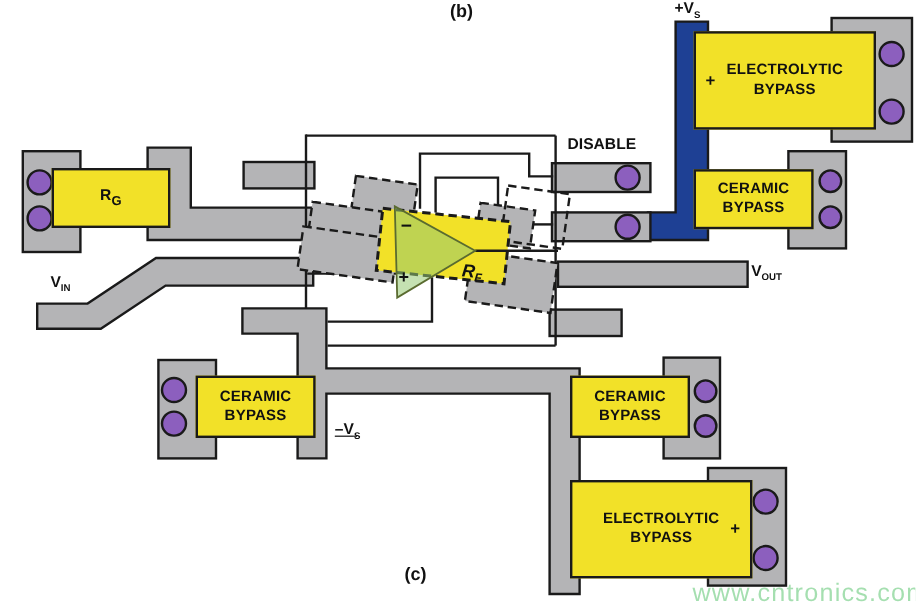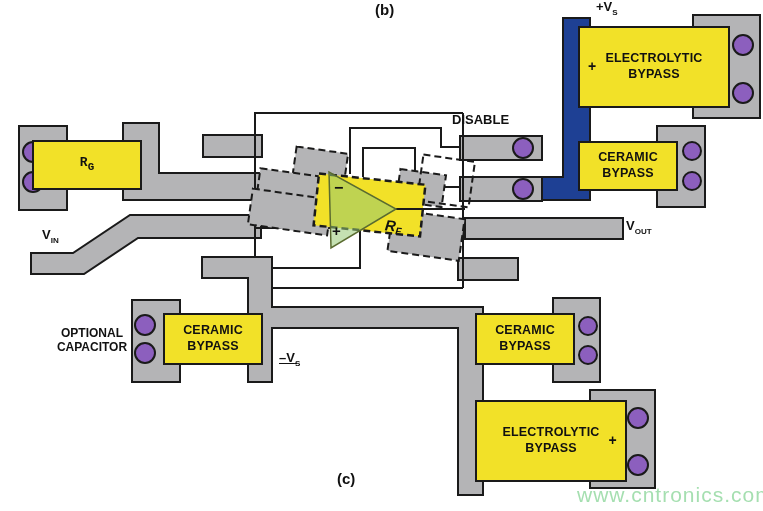--- a/index.html
+++ b/index.html
@@ -24,31 +24,31 @@
        font-size:13px;line-height:1.1;}
   .lbl sub{font-size:0.62em;}
   .comp{position:absolute;z-index:2;background:var(--yellow);border:2px solid var(--outline);
         display:flex;flex-direction:column;align-items:center;justify-content:center;
         font-weight:bold;color:#111;font-size:12.5px;line-height:1.25;text-align:center;
         letter-spacing:0.2px;box-sizing:border-box;}
   .pol{position:absolute;top:50%;transform:translateY(-50%);font-size:14px;font-weight:bold;}
 
   #lbl-b{left:375px;top:2px;font-size:15px;}
   #lbl-c{left:337px;top:471px;font-size:15px;}
-  #lbl-plus-vs{left:562px;top:0px;margin-left:34px;}
-  #lbl-disable{left:452px;top:113px;}
+  #lbl-plus-vs{left:562px;top:0px;}
+  #lbl-disable{left:473px;top:113px;}
   #lbl-vout{left:626px;top:219px;}
   #lbl-vin{left:42px;top:228px;}
   #lbl-minus-vs{left:279px;top:351px;text-decoration:underline;}
   #lbl-optional{left:46px;top:326px;width:92px;font-size:12px;text-align:center;
                 white-space:normal;line-height:1.2;}
   #watermark{left:577px;top:483px;font-size:21px;font-weight:normal;color:var(--wm);
              letter-spacing:1px;}
 
-  #box-rg{left:32px;top:140px;width:110px;height:50px;font-size:13px;font-family:Liberation Mono, monospace;}
+  #box-rg{left:43px;top:140px;width:99px;height:50px;font-size:13px;}
   #box-electro-top{left:578px;top:26px;width:152px;height:82px;}
   #box-ceramic-right{left:578px;top:141px;width:100px;height:50px;}
   #box-ceramic-bl{left:163px;top:313px;width:100px;height:52px;}
   #box-ceramic-br{left:475px;top:313px;width:100px;height:52px;}
   #box-electro-br{left:475px;top:400px;width:152px;height:82px;}
 </style>
 </head>
 <body>
 
 <div id="stage">
@@ -120,21 +120,20 @@
       <circle class="via" cx="638" cy="465" r="10"></circle>
     </g>
   </svg>
 
   <div class="lbl" id="lbl-b">(b)</div>
   <div class="lbl" id="lbl-plus-vs"><span>+V</span><sub>S</sub></div>
   <div class="lbl" id="lbl-disable">DISABLE</div>
   <div class="lbl" id="lbl-vout"><span>V</span><sub>OUT</sub></div>
   <div class="lbl" id="lbl-vin"><span>V</span><sub>IN</sub></div>
   <div class="lbl" id="lbl-minus-vs"><span>–V</span><sub>S</sub></div>
-  <div class="lbl" id="lbl-optional"><span>OPTIONAL</span><br><span>CAPACITOR</span></div>
   <div class="lbl" id="lbl-c">(c)</div>
   <div class="lbl" id="watermark">www.cntronics.com</div>
 
   <div class="comp" id="box-rg">
       <span><span>R</span><sub>G</sub></span>
     </div>
 
   <div class="comp" id="box-electro-top">
     <span class="pol" style="left:8px;">+</span>
     <span>ELECTROLYTIC</span>

